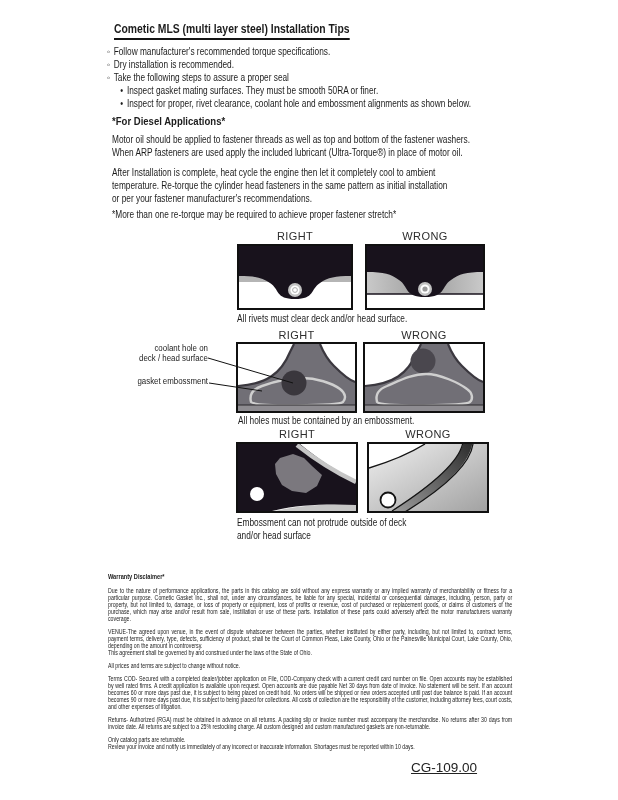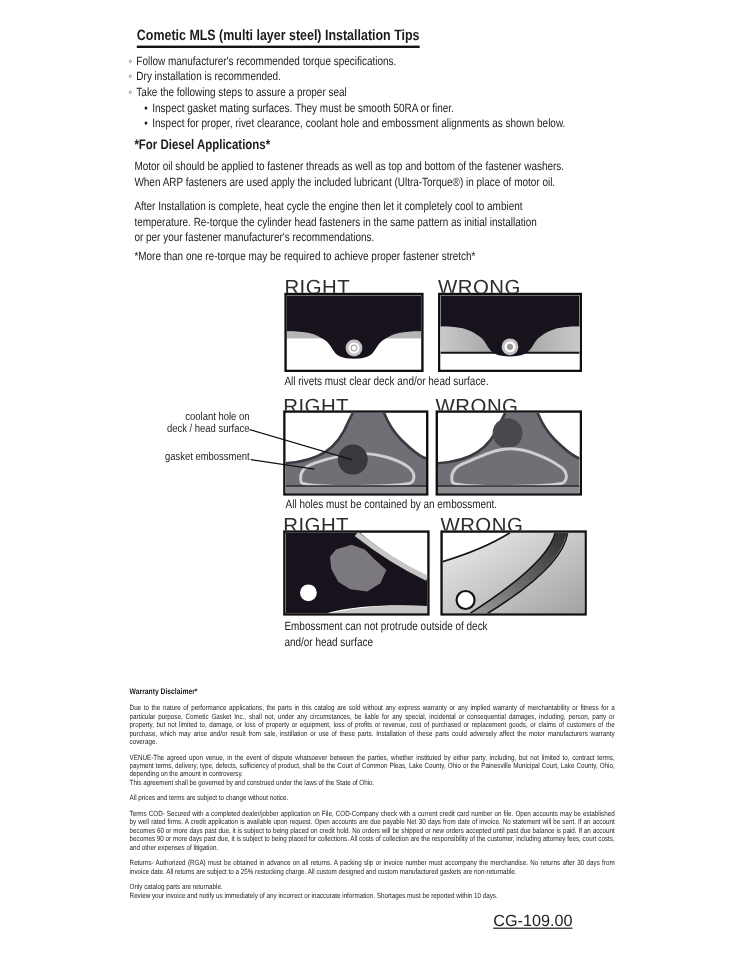--- a/index.html
+++ b/index.html
@@ -20,21 +20,21 @@
   .tip { font-size:10px; line-height:13px; white-space:nowrap; }
   .tip .b  { display:inline-block; width:8px; }
   .tip.l2  { padding-left:16px; }
 
   .diesel-h { position:absolute; left:112px; top:115px; margin:0; font-size:11.5px; font-weight:bold; white-space:nowrap; }
   .bodytxt  { position:absolute; left:112px; margin:0; font-size:10px; line-height:13px; white-space:pre-line; width:520px; }
   .p1 { top:133px; }
   .p2 { top:166px; }
   .p3 { top:208px; }
 
-  .figlabel { position:absolute; font-size:17px; letter-spacing:.4px; color:#2d2d2d; }
+  .figlabel { position:absolute; font-size:11px; letter-spacing:.4px; color:#2d2d2d; text-align:center; }
   .lab1a { left:237px; top:230px; width:116px; }
   .lab1b { left:365px; top:230px; width:120px; }
   .lab2a { left:236px; top:329px; width:121px; }
   .lab2b { left:363px; top:329px; width:122px; }
   .lab3a { left:236px; top:428px; width:122px; }
   .lab3b { left:367px; top:428px; width:122px; }
 
   .figbox { position:absolute; border:2px solid #101010; background:#fff; }
   .box1a { left:237px; top:244px; width:112px; height:62px; }
   .box1b { left:365px; top:244px; width:116px; height:62px; }

